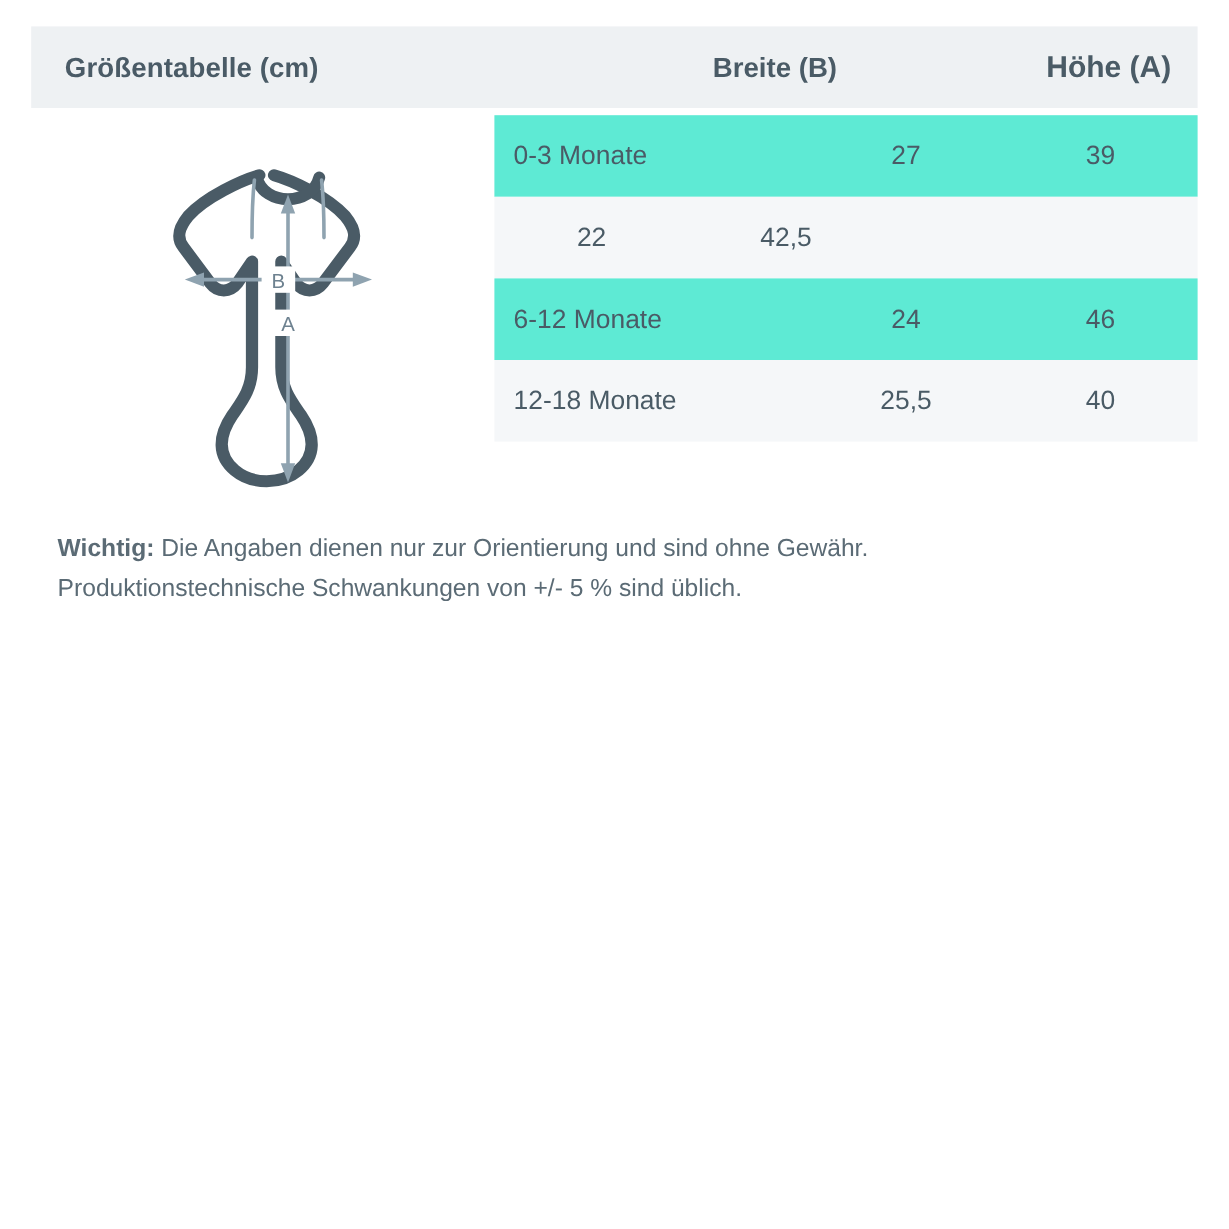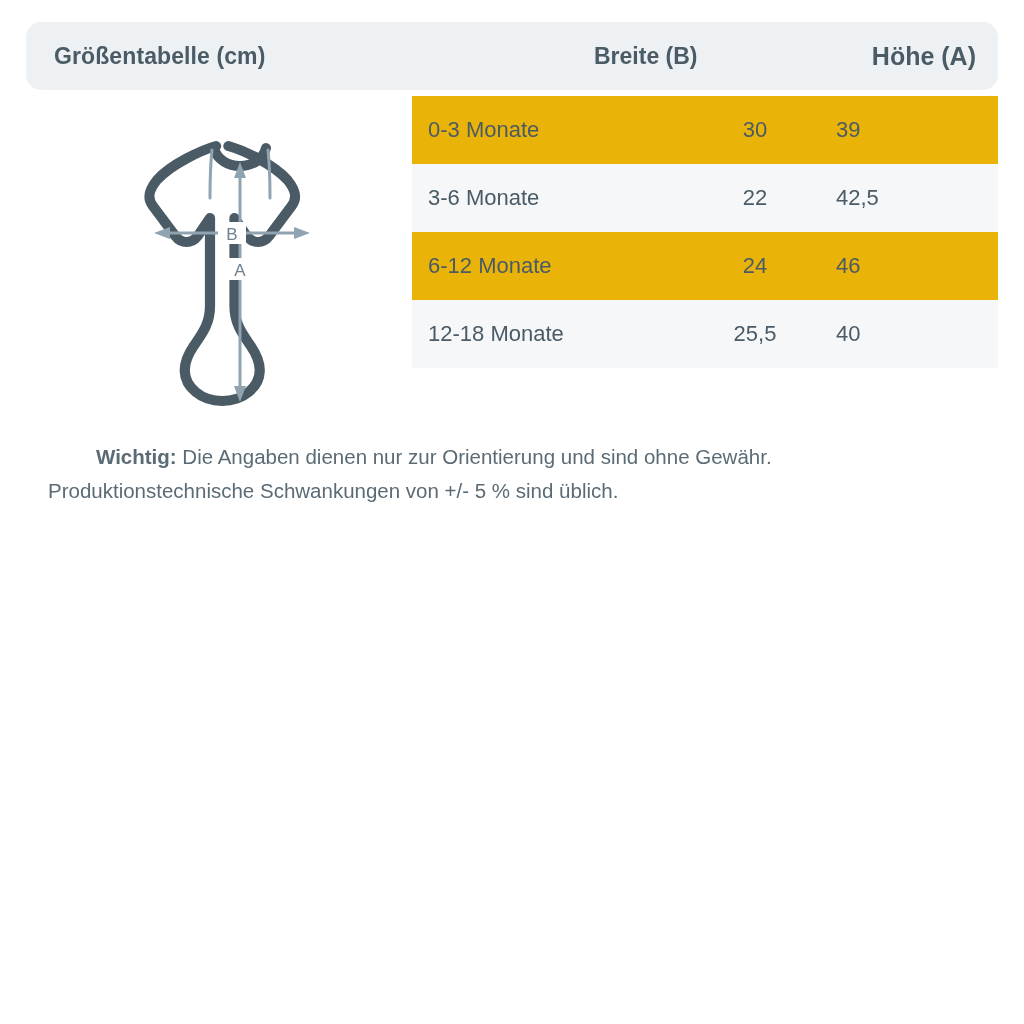--- a/index.html
+++ b/index.html
@@ -25,21 +25,20 @@
   
   .header-band {
     position: absolute;
     left: 26px;
     top: 22px;
     width: 972px;
     height: 68px;
     background: #eef1f3;
     display: flex;
     align-items: center;
-    border-radius: 15px;
   }
   .header-title {
     position: absolute;
     left: 28px;
     font-size: 23px;
     font-weight: bold;
     color: #4a5b66;
     letter-spacing: 0.1px;
   }
   .header-col-b {
@@ -65,41 +64,42 @@
   .table {
     position: absolute;
     left: 412px;
     top: 96px;
     width: 586px;
   }
   .trow {
     display: flex;
     align-items: center;
     height: 68px;
-    background: #eab308;
+    background: #5eead4;
   }
   .trow.alt {
     background: #f5f7f9;
   }
   .cell-size {
     width: 262px;
     padding-left: 16px;
     box-sizing: border-box;
     font-size: 22px;
     color: #4a5b66;
     text-align: left;
   }
   .cell-b {
     width: 162px;
     text-align: center;
     font-size: 22px;
     color: #4a5b66;
   }
   .cell-a {
     width: 162px;
+    text-align: center;
     font-size: 22px;
     color: #4a5b66;
   }
 
   
   .illustration {
     position: absolute;
     left: 60px;
     top: 110px;
     width: 330px;
@@ -166,42 +166,41 @@
       <polygon points="250,123 234,117 234,129" fill="#8fa3b0"></polygon>
       <rect x="158" y="112" width="28" height="22" fill="#ffffff"></rect>
       <text x="172" y="130" text-anchor="middle" font-family="Liberation Sans, sans-serif" font-size="17" fill="#6e8290">B</text>
     </svg>
   </div>
 
   <div class="table">
 
     <div class="trow">
       <div class="cell-size">0-3 Monate</div>
-      <div class="cell-b">30</div>
+      <div class="cell-b">27</div>
       <div class="cell-a">39</div>
     </div>
 
     <div class="trow alt">
-      <div class="cell-size">3-6 Monate</div>
       <div class="cell-b">22</div>
       <div class="cell-a">42,5</div>
     </div>
 
     <div class="trow">
       <div class="cell-size">6-12 Monate</div>
       <div class="cell-b">24</div>
       <div class="cell-a">46</div>
     </div>
 
     <div class="trow alt">
       <div class="cell-size">12-18 Monate</div>
       <div class="cell-b">25,5</div>
       <div class="cell-a">40</div>
     </div>
 
   </div>
 
   <div class="footnote">
-    <span style="font-weight:bold;margin-left:48px;">Wichtig:</span><span> Die Angaben dienen nur zur Orientierung und sind ohne Gewähr.</span><br>
+    <span style="font-weight:bold;">Wichtig:</span><span> Die Angaben dienen nur zur Orientierung und sind ohne Gewähr.</span><br>
     <span>Produktionstechnische Schwankungen von +/- 5 % sind üblich.</span>
   </div>
 
 </div>
 
 </body></html>

